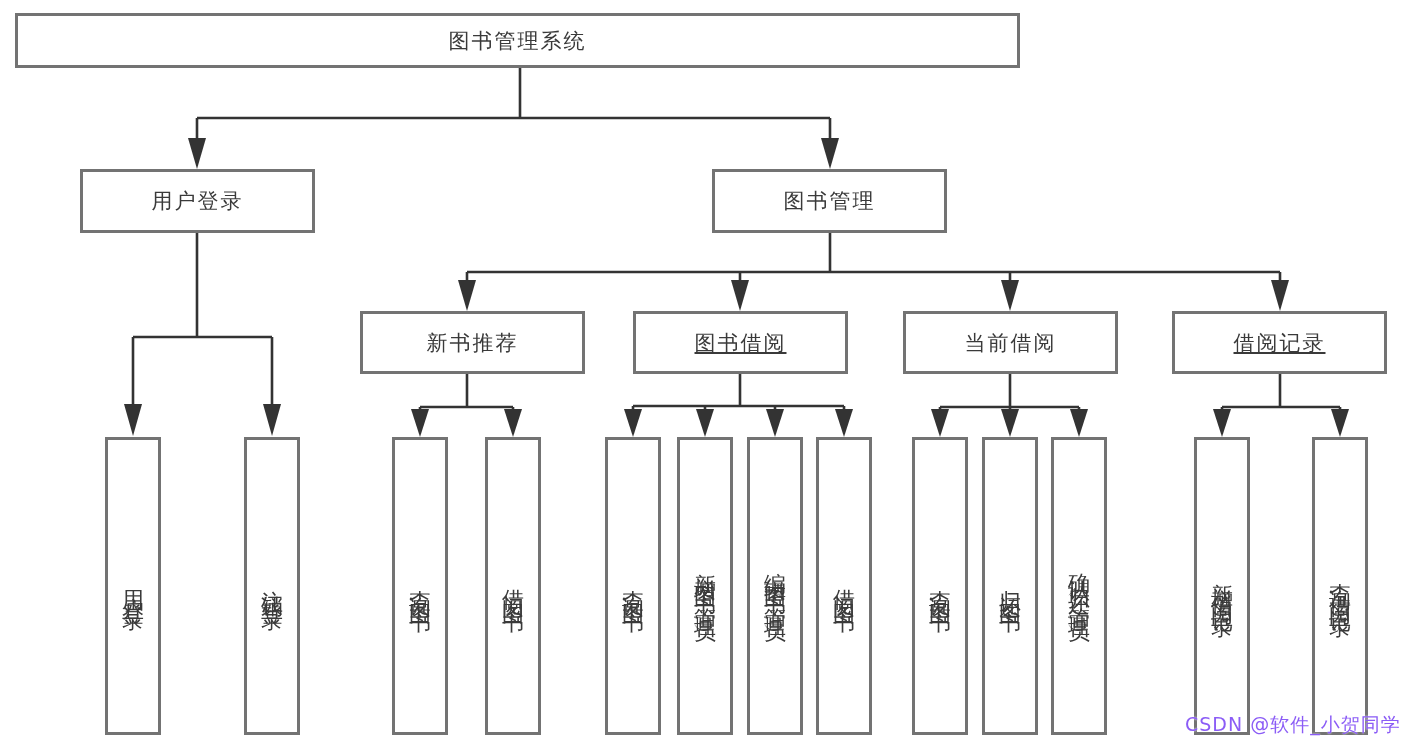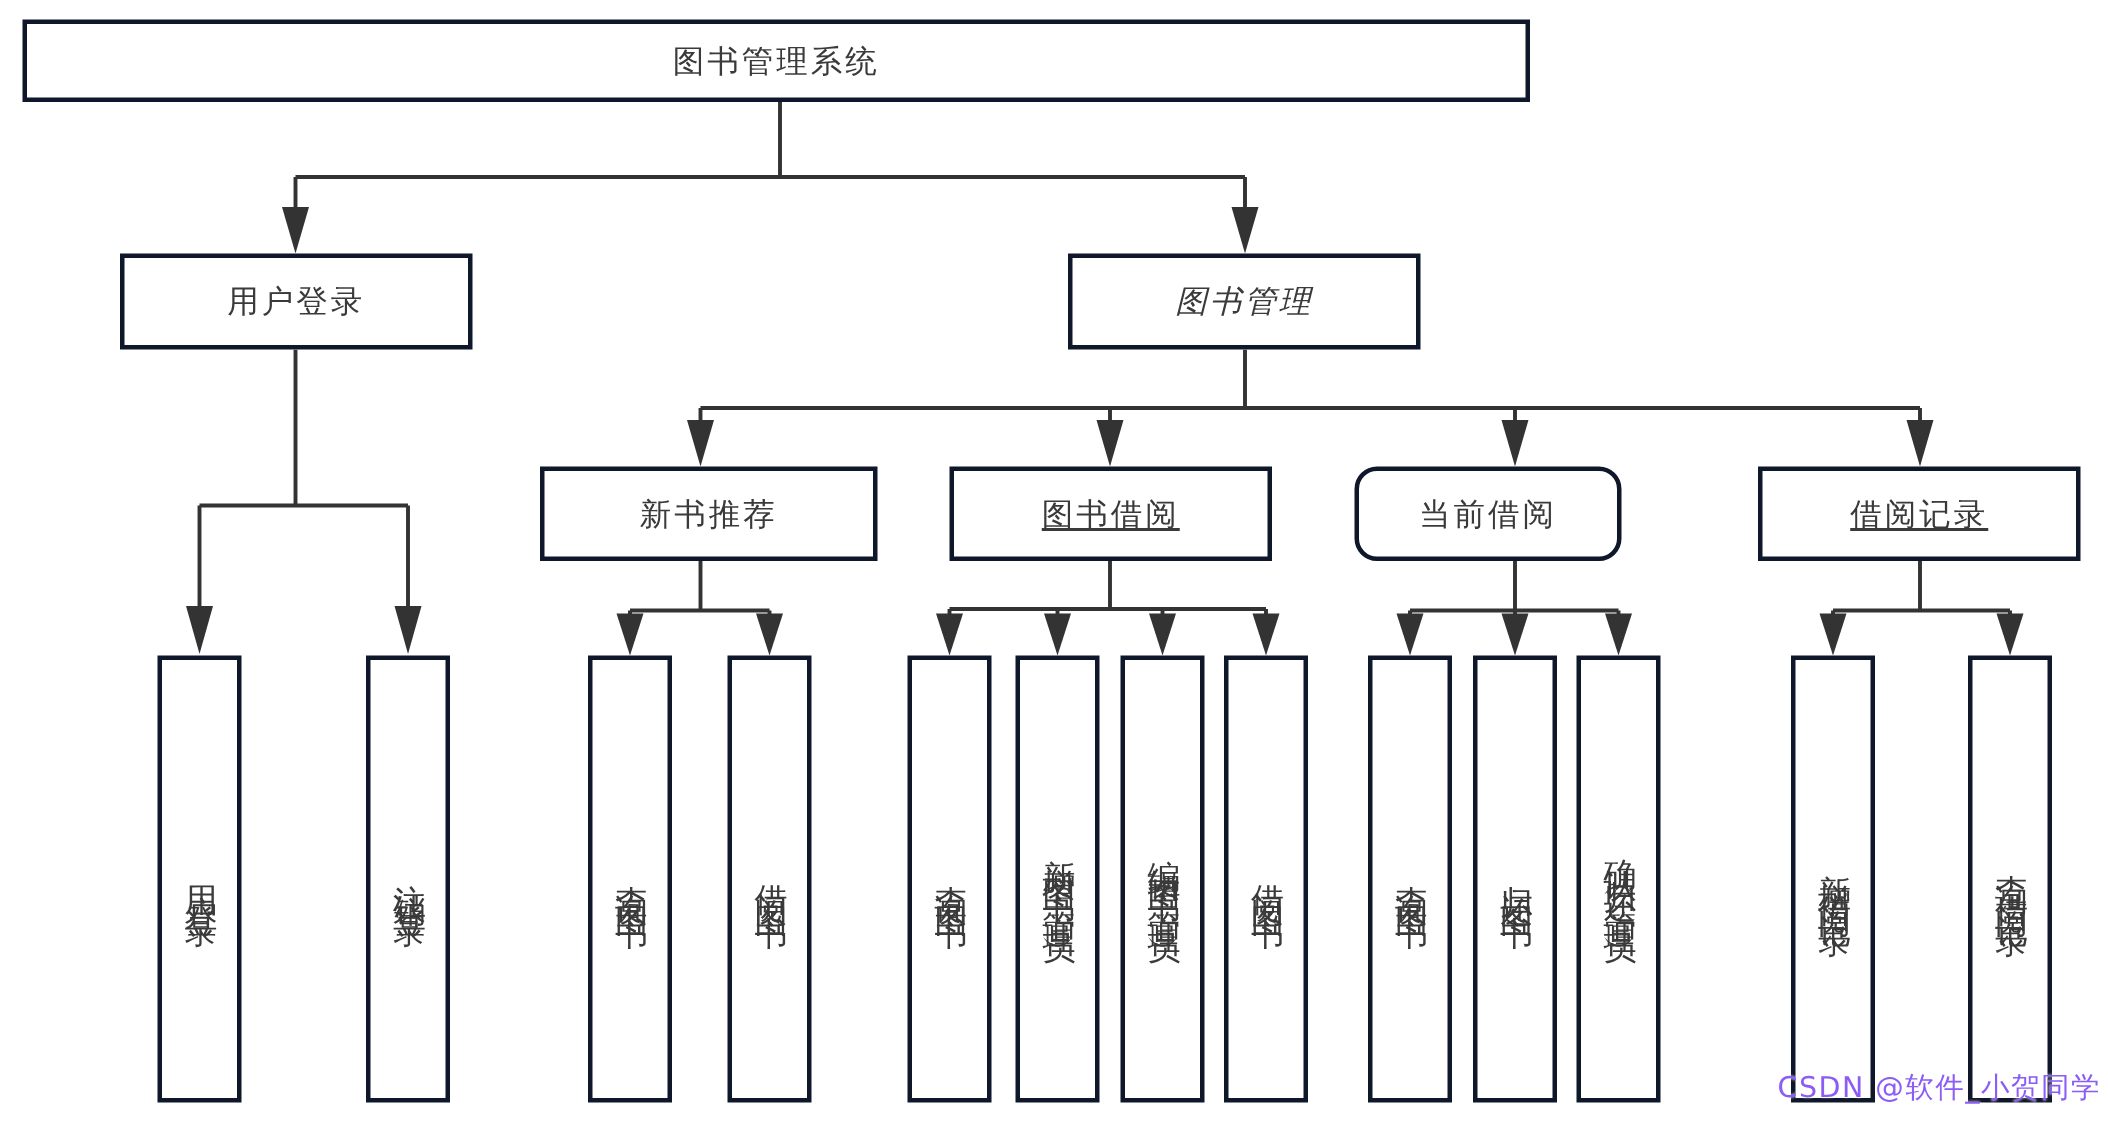--- a/index.html
+++ b/index.html
@@ -17,21 +17,21 @@
   }
   #connectors {
     position: absolute;
     left: 0; top: 0;
     width: 1405px; height: 747px;
     z-index: 1;
   }
   .node {
     position: absolute;
     box-sizing: border-box;
-    border: 3px solid #0f172a;
+    border: 3px solid #737373;
     background: #ffffff;
     color: #3a3a3a;
     display: flex;
     align-items: center;
     justify-content: center;
     z-index: 2;
   }
   .hnode {
     font-size: 21px;
     letter-spacing: 2px;
@@ -41,25 +41,25 @@
     writing-mode: vertical-rl;
     text-orientation: upright;
     font-size: 22px;
     letter-spacing: 7px;
     line-height: 1;
   }
   
   .n-root  { left: 15px;  top: 13px;  width: 1005px; height: 55px; }
   
   .n-l1a   { left: 80px;  top: 169px; width: 235px; height: 64px; }
-  .n-l1b   { left: 712px; top: 169px; width: 235px; height: 64px; font-style: italic; }
+  .n-l1b   { left: 712px; top: 169px; width: 235px; height: 64px; }
   
   .n-l2a   { left: 360px;  top: 311px; width: 225px; height: 63px; }
   .n-l2b   { left: 633px;  top: 311px; width: 215px; height: 63px; text-decoration: underline; }
-  .n-l2c   { left: 903px;  top: 311px; width: 178px; height: 63px; border-radius: 15px; }
+  .n-l2c   { left: 903px;  top: 311px; width: 215px; height: 63px; }
   .n-l2d   { left: 1172px; top: 311px; width: 215px; height: 63px; text-decoration: underline; }
   
   .leaf    { top: 437px; width: 56px; height: 298px; }
   .n-A1 { left: 105px; }
   .n-A2 { left: 244px; }
   .n-B1 { left: 392px; }
   .n-B2 { left: 485px; }
   .n-C1 { left: 605px; }
   .n-C2 { left: 677px; }
   .n-C3 { left: 747px; }

